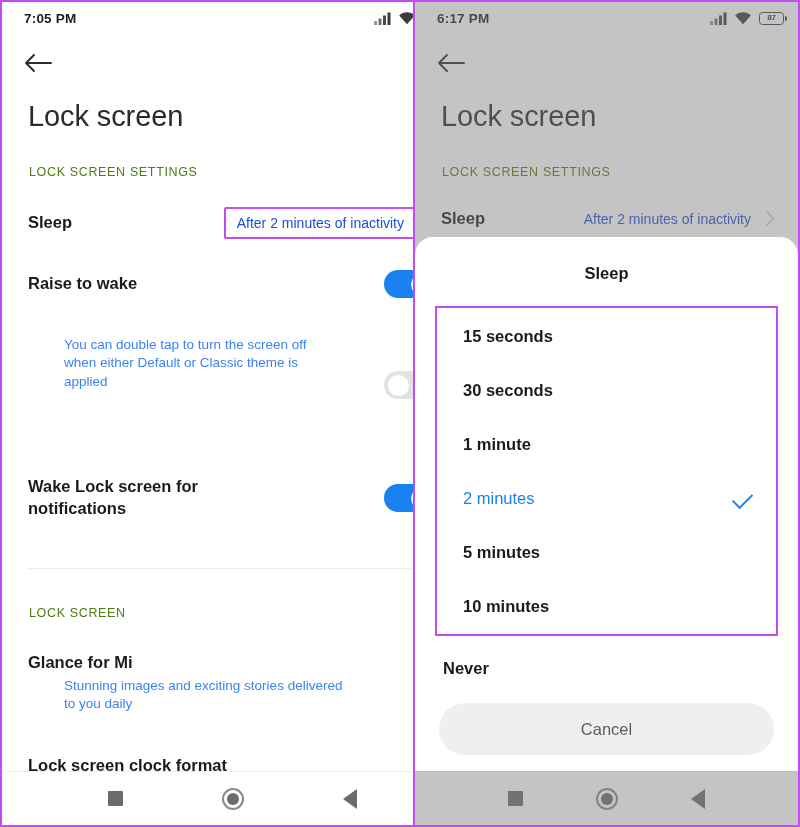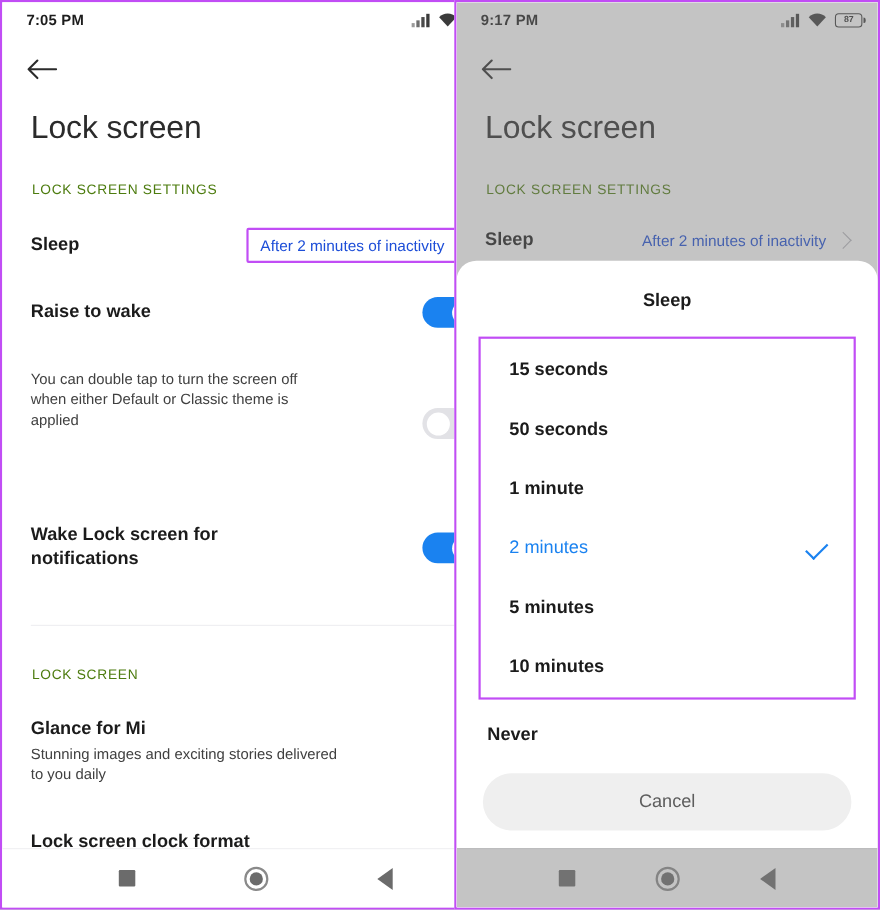--- a/index.html
+++ b/index.html
@@ -134,23 +134,24 @@
   }
   .row .texts { flex: 1; min-width: 0; }
   .row-title {
     font-size: 16.5px;
     font-weight: bold;
     color: #1b1b1b;
     line-height: 1.32;
   }
   .row-sub {
     font-size: 13.5px;
-    color: #404040;
+    color: #3b82f6;
     line-height: 1.36;
     margin-top: 3px;
+    margin-left: 36px;
   }
 
   
   .sleep-row { top: 205px; align-items: center; }
   .sleep-value-box {
     border: 2px solid #c14df5;
     border-radius: 2px;
     padding: 6px 9px 6px 11px;
     display: flex;
     align-items: center;
@@ -441,21 +442,21 @@
         <div class="nav-tri"></div>
       </div>
 
     </div>
   </div>
 
   <div class="phone right">
     <div class="screen">
 
       <div class="statusbar">
-        <div class="status-time">9:17 PM</div>
+        <div class="status-time">6:17 PM</div>
         <div class="status-icons">
           <svg class="sig" width="17" height="13" viewBox="0 0 17 13">
             <rect x="0" y="9" width="3" height="4" fill="#9a9a9a"></rect>
             <rect x="4.5" y="6.5" width="3" height="6.5" fill="#6e6e6e"></rect>
             <rect x="9" y="3.5" width="3" height="9.5" fill="#4a4a4a"></rect>
             <rect x="13.5" y="0.5" width="3" height="12.5" fill="#3b3b3b"></rect>
           </svg>
           <svg width="18" height="14" viewBox="0 0 18 14">
             <path d="M9 13.2 L1.2 4.6 A11 11 0 0 1 16.8 4.6 Z" fill="#3b3b3b"></path>
           </svg>
@@ -493,21 +494,21 @@
       <div class="dim"></div>
 
       <div class="sheet">
         <div class="sheet-title">Sleep</div>
 
         <div class="options-box">
           <div class="opt" style="top:1px">
             <span>15 seconds</span>
           </div>
           <div class="opt" style="top:55px">
-            <span>50 seconds</span>
+            <span>30 seconds</span>
           </div>
           <div class="opt" style="top:109px">
             <span>1 minute</span>
           </div>
           <div class="opt selected" style="top:163px">
             <span>2 minutes</span>
             <span class="check"></span>
           </div>
           <div class="opt" style="top:217px">
             <span>5 minutes</span>

